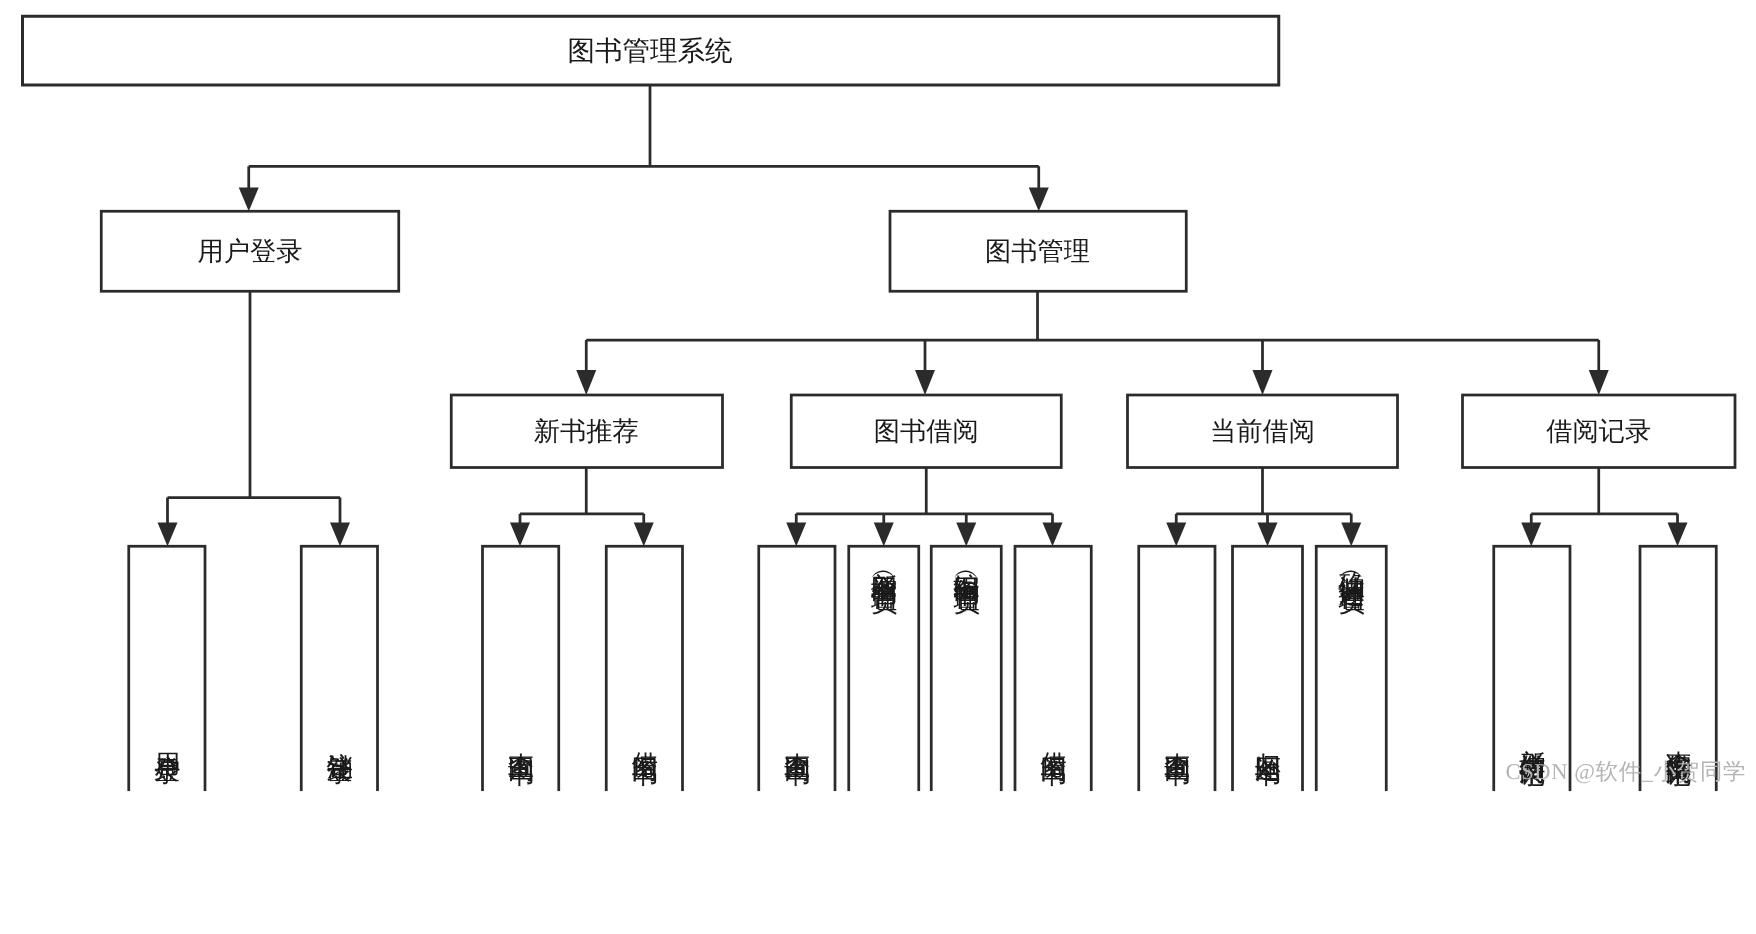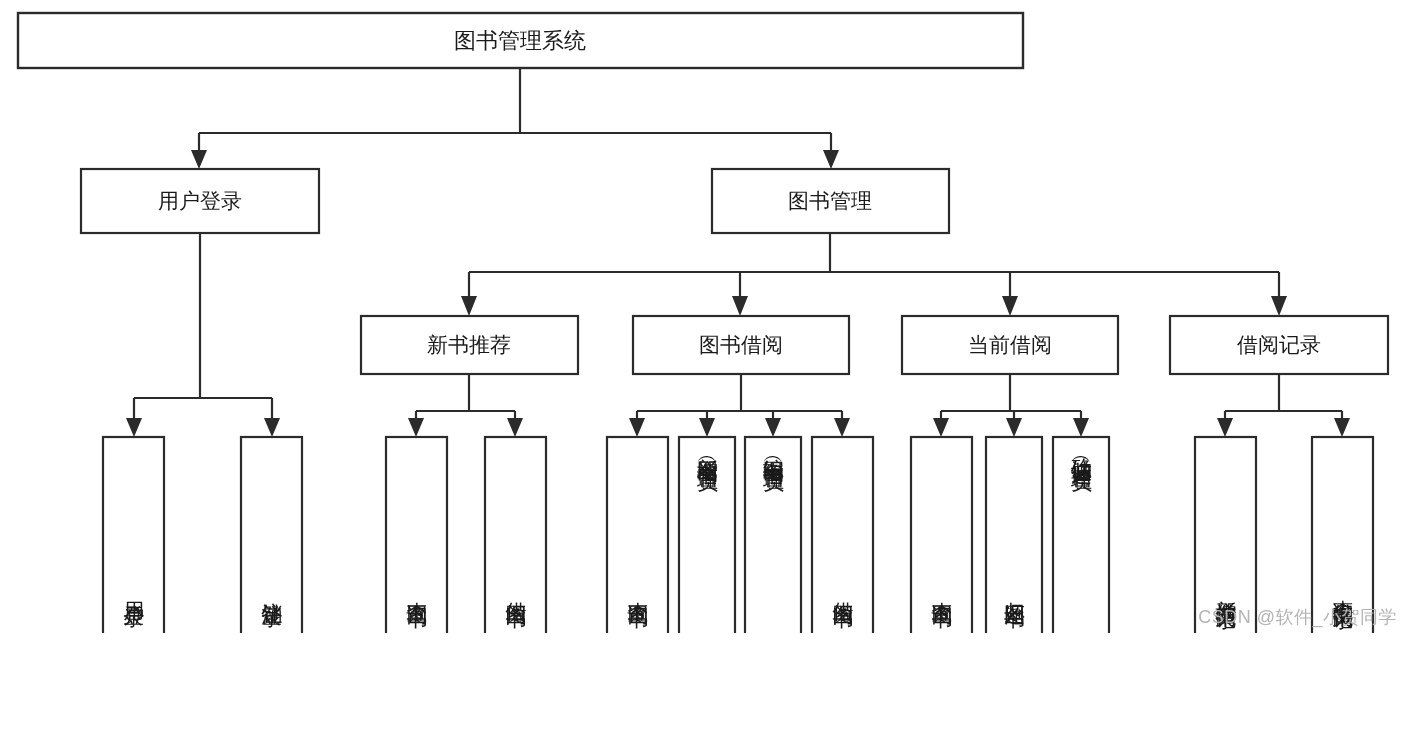--- a/index.html
+++ b/index.html
@@ -71,21 +71,21 @@
     line-height: 1.18;
     letter-spacing: 2px;
     color: #1a1a1a;
     white-space: nowrap;
     text-align: center;
   }
   .watermark {
     position: absolute;
     right: 8px;
     bottom: 4px;
-    font-family: Liberation Sans, sans-serif;
+    font-family: Liberation Serif, serif;
     font-size: 18px;
     color: #b4b4b4;
     letter-spacing: 0.5px;
     white-space: nowrap;
     user-select: none;
   }
 </style>
 </head>
 <body>
 

